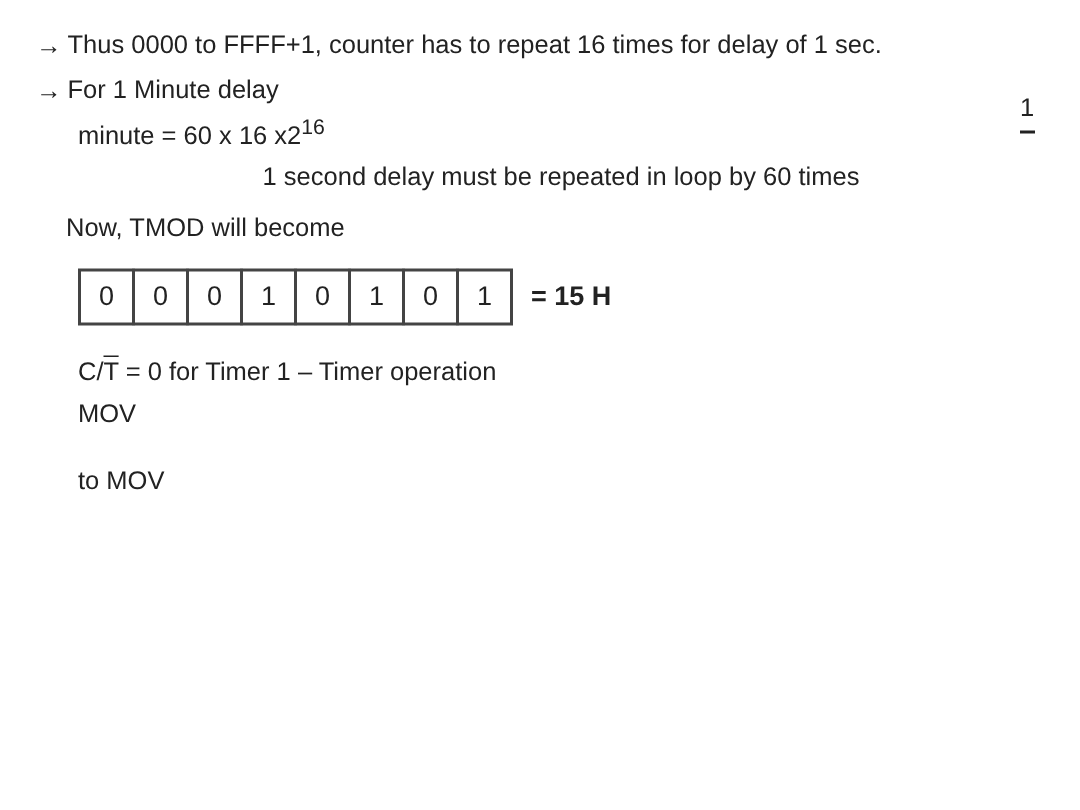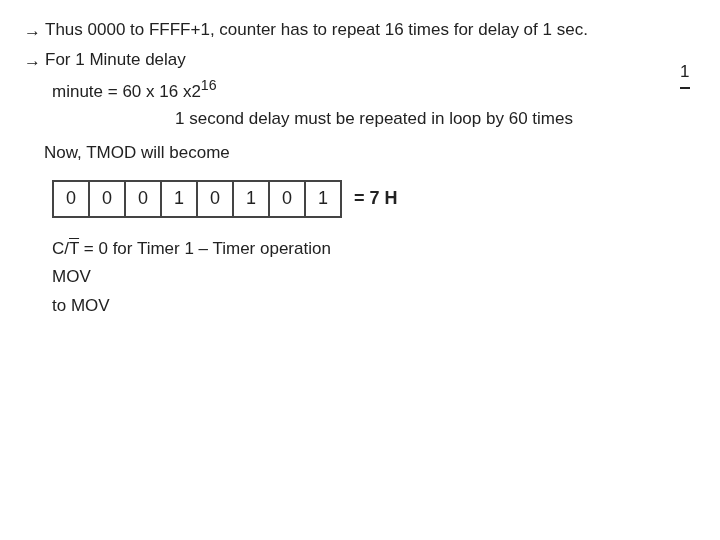--- a/index.html
+++ b/index.html
@@ -154,30 +154,30 @@
 
   <div class="bit-table-row">
     <div class="bit-cell">0</div>
     <div class="bit-cell">0</div>
     <div class="bit-cell">0</div>
     <div class="bit-cell">1</div>
     <div class="bit-cell">0</div>
     <div class="bit-cell">1</div>
     <div class="bit-cell">0</div>
     <div class="bit-cell">1</div>
-    <span class="equals-label">= 7 H</span>
+    <span class="equals-label">= 15 H</span>
   </div>
 
   <div class="bottom-section">
 
     <div class="ct-line" style="margin-bottom:2px;">
       <span>C/<span class="overline-text">T</span> = 0 for Timer 1 – Timer operation</span>
     </div>
 
-    <div class="mov-line" style="margin-bottom:2px;">
+    <div class="mov-line" style="margin-bottom:18px;">
       <span>MOV</span>
       <span class="mov-spacing"></span>
     </div>
 
     <div class="mov-line">
       <span>to MOV</span>
       <span class="mov-spacing2"></span>
     </div>
 
   </div>

